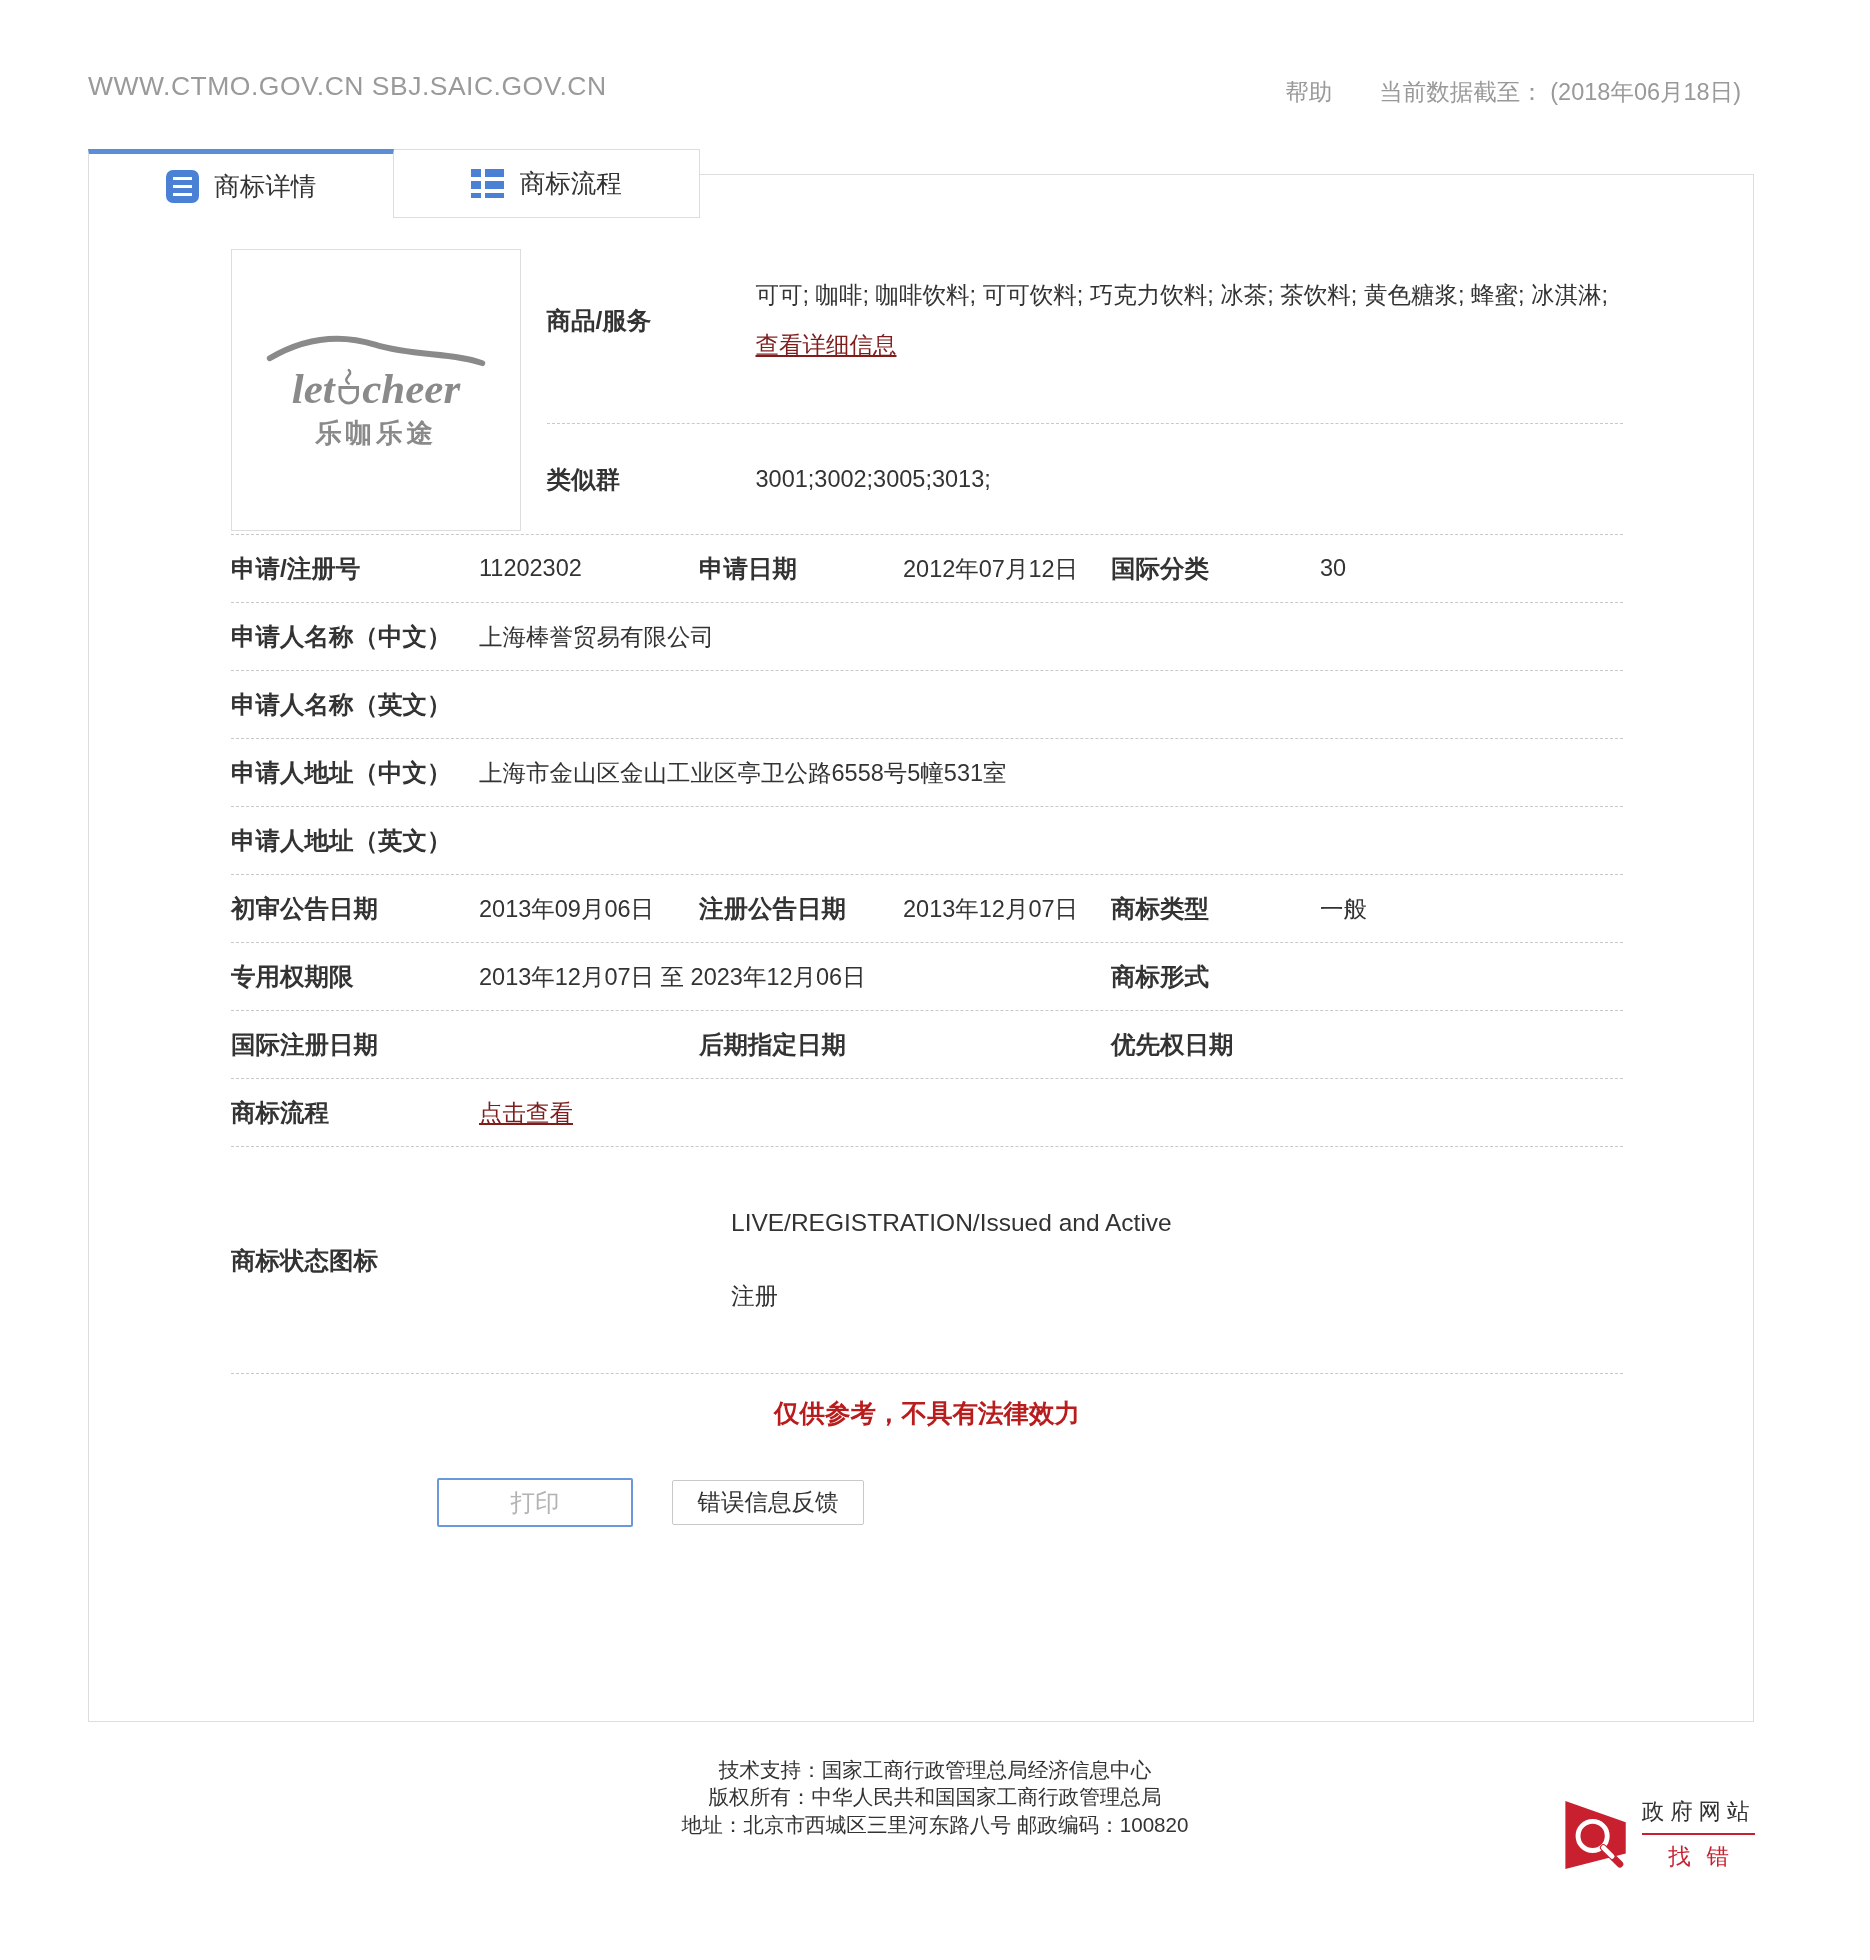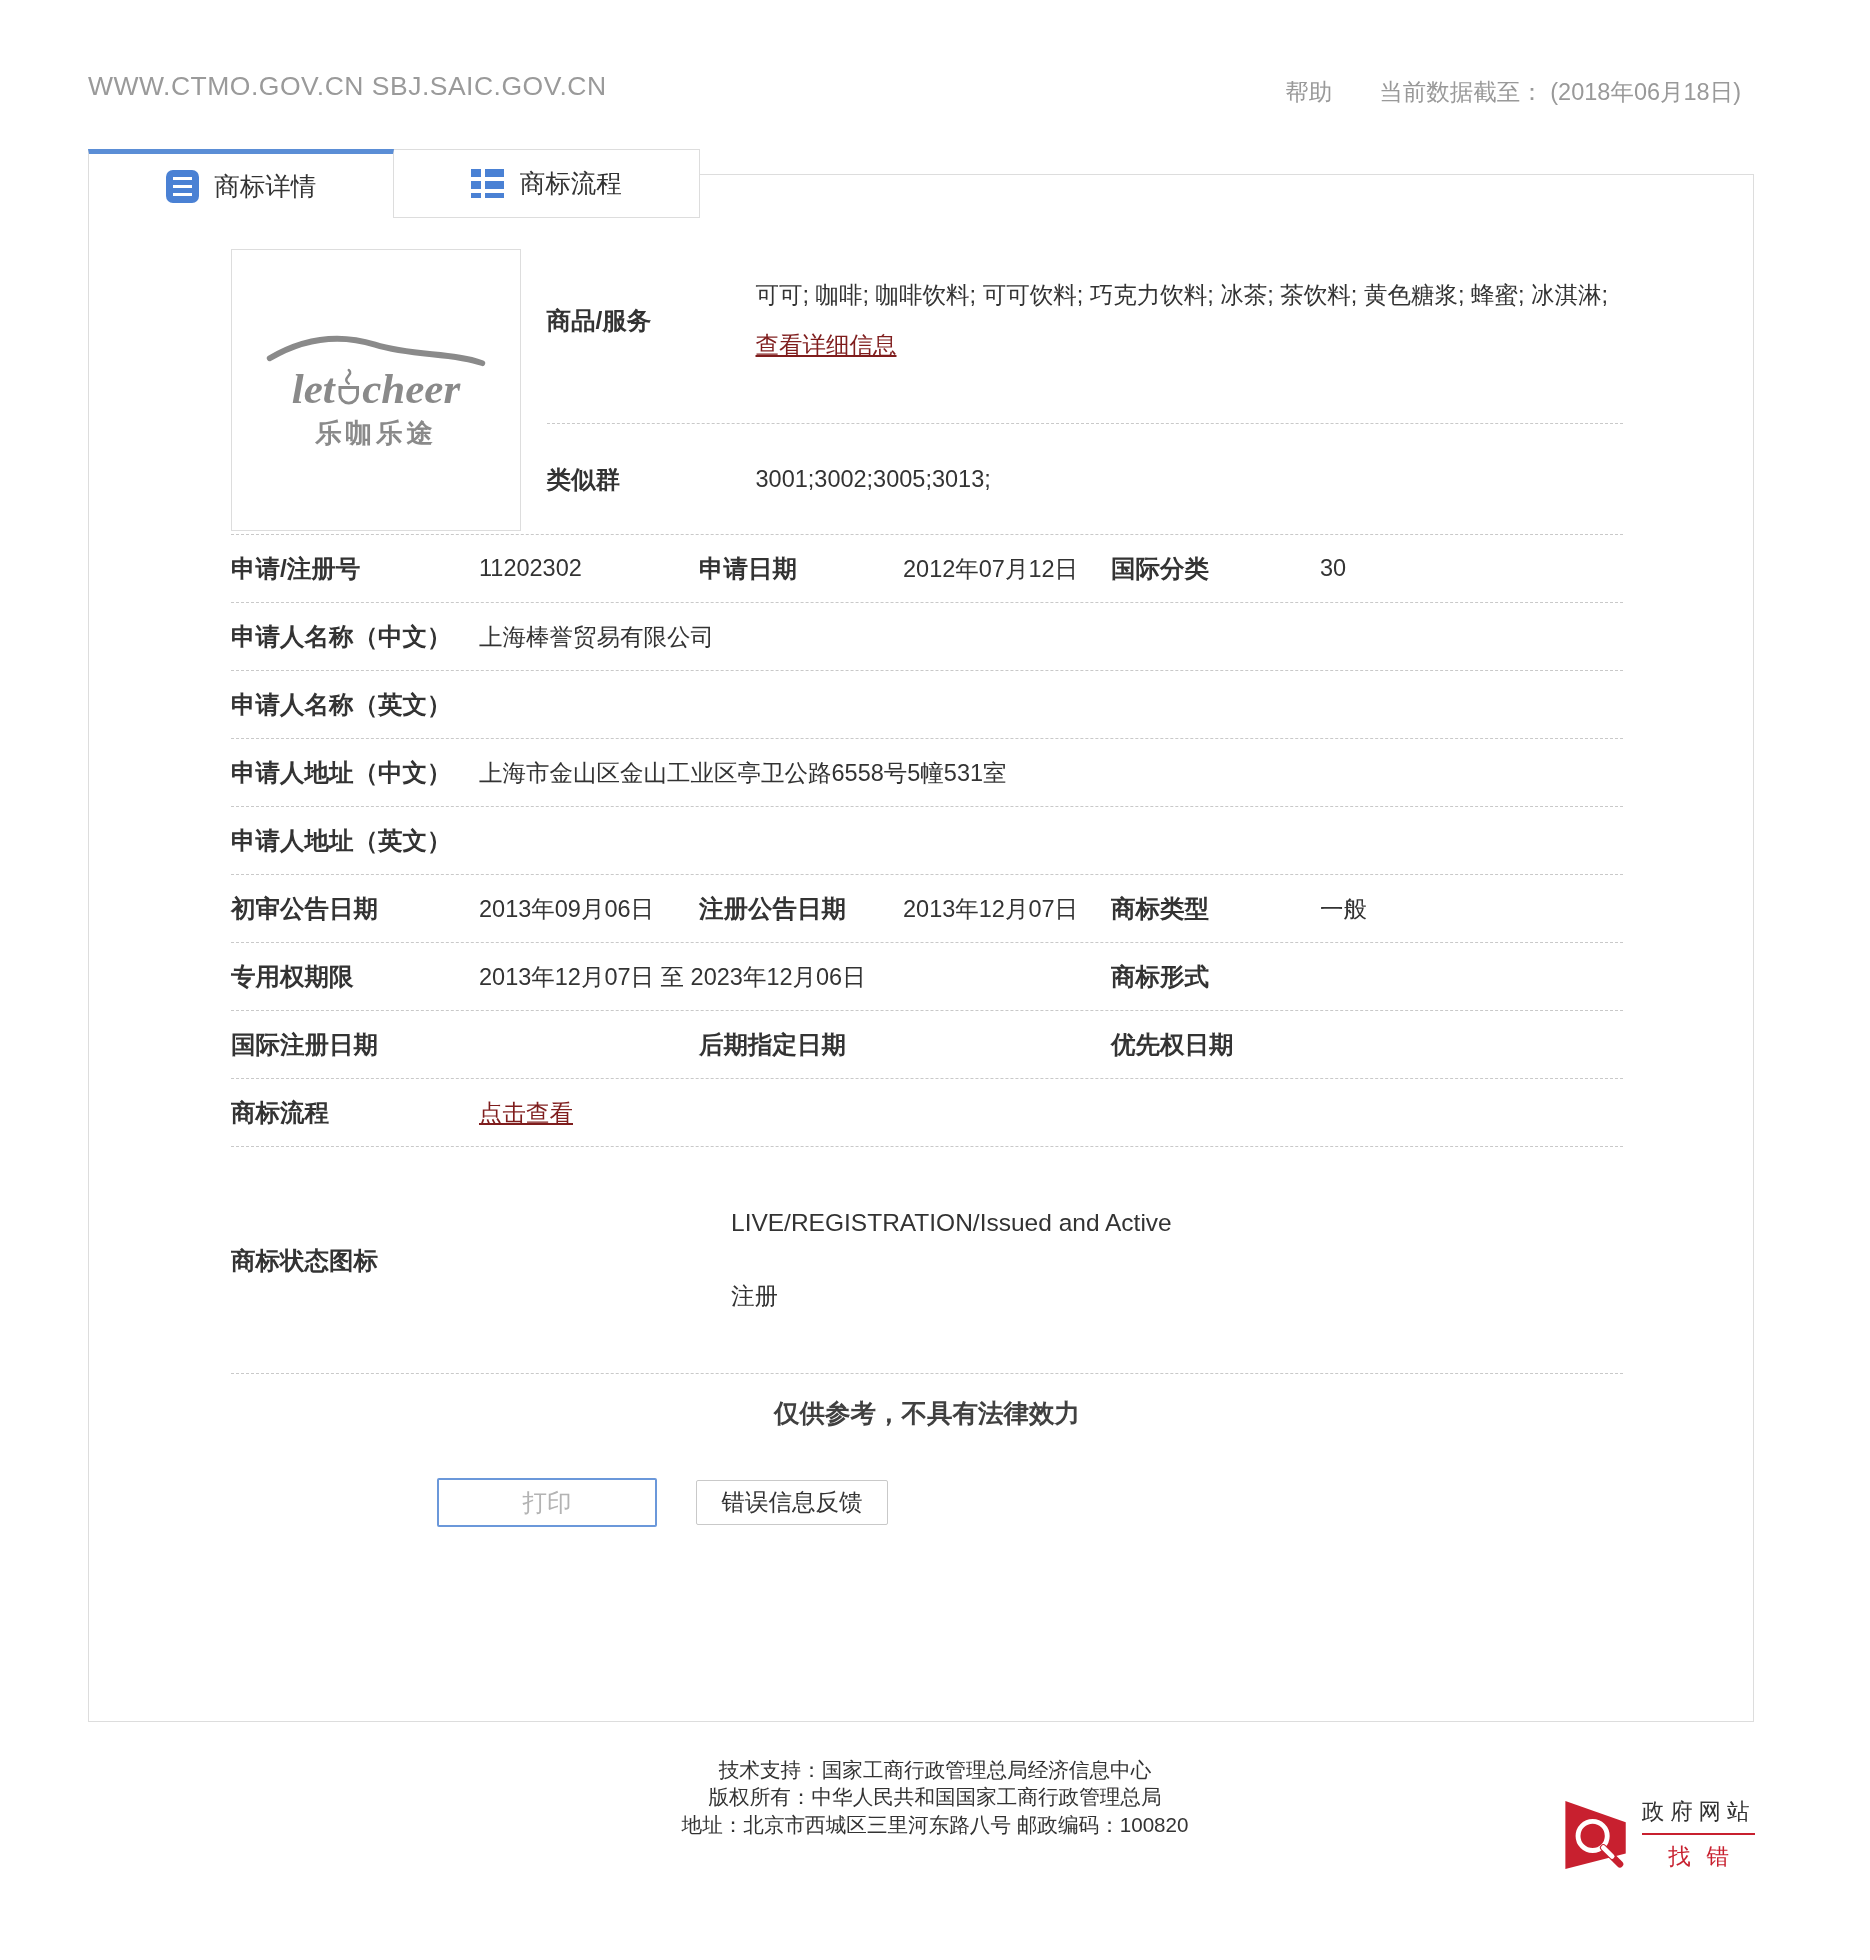--- a/index.html
+++ b/index.html
@@ -48,24 +48,24 @@
   .frow { display:grid; grid-template-columns:248px 220px 204px 208px 209px 1fr; align-items:center; min-height:68px; border-bottom:1px dashed #c9c9c9; }
   .c1 { grid-column:1; } .c2 { grid-column:2; } .c3 { grid-column:3; } .c4 { grid-column:4; } .c5 { grid-column:5; } .c6 { grid-column:6; }
   .span2-6 { grid-column:2 / 7; }
   .span2-4 { grid-column:2 / 5; }
 
   .status-row { display:grid; grid-template-columns:248px 1fr; align-items:center; min-height:227px; border-bottom:1px dashed #c9c9c9; }
   .status-vals { padding-left:252px; }
   .status-line1 { font-size:24.5px; }
   .status-line2 { font-size:23.5px; margin-top:43px; }
 
-  .notice { text-align:center; color:#404040; font-size:25.5px; font-weight:bold; padding-top:21.6px; }
+  .notice { text-align:center; color:#b91c1c; font-size:25.5px; font-weight:bold; padding-top:21.6px; }
 
   .btn-row { display:flex; align-items:center; gap:39px; margin-top:47px; padding-left:206px; }
-  .btn-print { width:220px; height:49px; background:#fff; border:2px solid #6b98da; border-radius:2px; color:#b3b3b3; font-size:24.5px; cursor:pointer; font-family:inherit; }
+  .btn-print { width:196px; height:49px; background:#fff; border:2px solid #6b98da; border-radius:2px; color:#b3b3b3; font-size:24.5px; cursor:pointer; font-family:inherit; }
   .btn-feedback { width:192px; height:45px; background:#fff; border:1px solid #c9c9c9; border-radius:2px; color:#333; font-size:23.5px; cursor:pointer; font-family:inherit; }
 
   
   .footer { position:absolute; left:0; top:1756px; width:1870px; text-align:center; font-size:20.6px; color:#333; line-height:27.4px; }
   .gov-badge { position:absolute; left:1563px; top:1796px; display:flex; align-items:center; gap:9.8px; cursor:pointer; }
   .gov-badge-txt { display:flex; flex-direction:column; }
   .gov-badge-title { font-size:22.5px; color:#333; letter-spacing:5.9px; padding-bottom:5.9px; border-bottom:2px solid #c8202f; }
   .gov-badge-sub { font-size:22.5px; color:#c8202f; letter-spacing:15.7px; text-align:center; padding-top:5.9px; text-indent:15.7px; }
 </style>
 </head>

